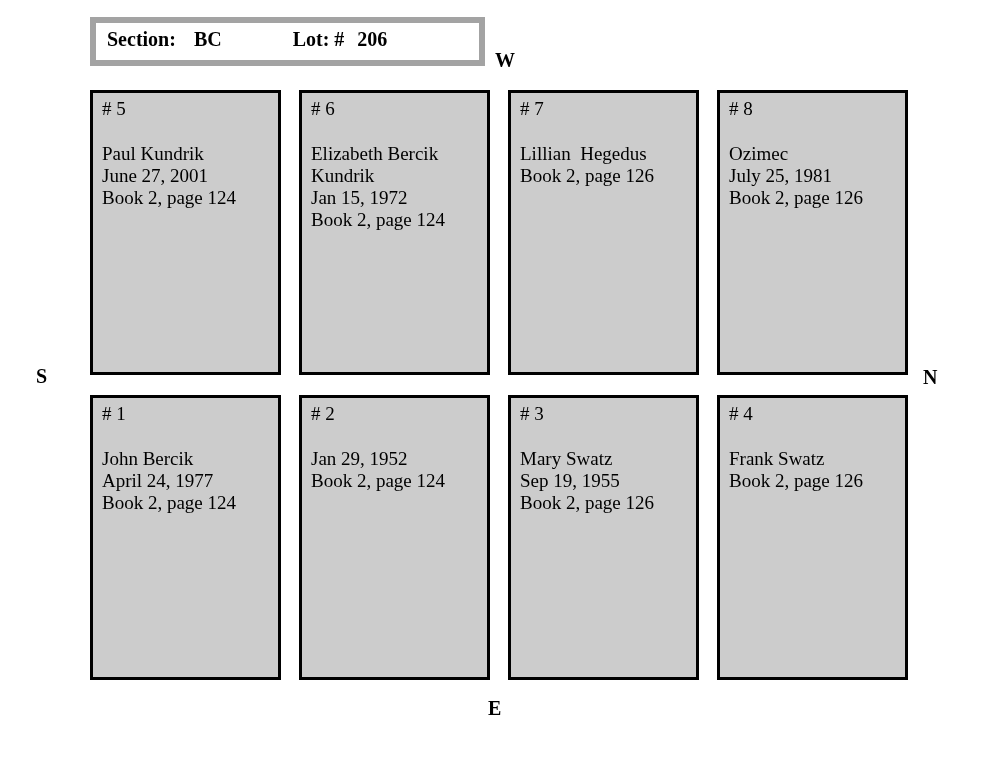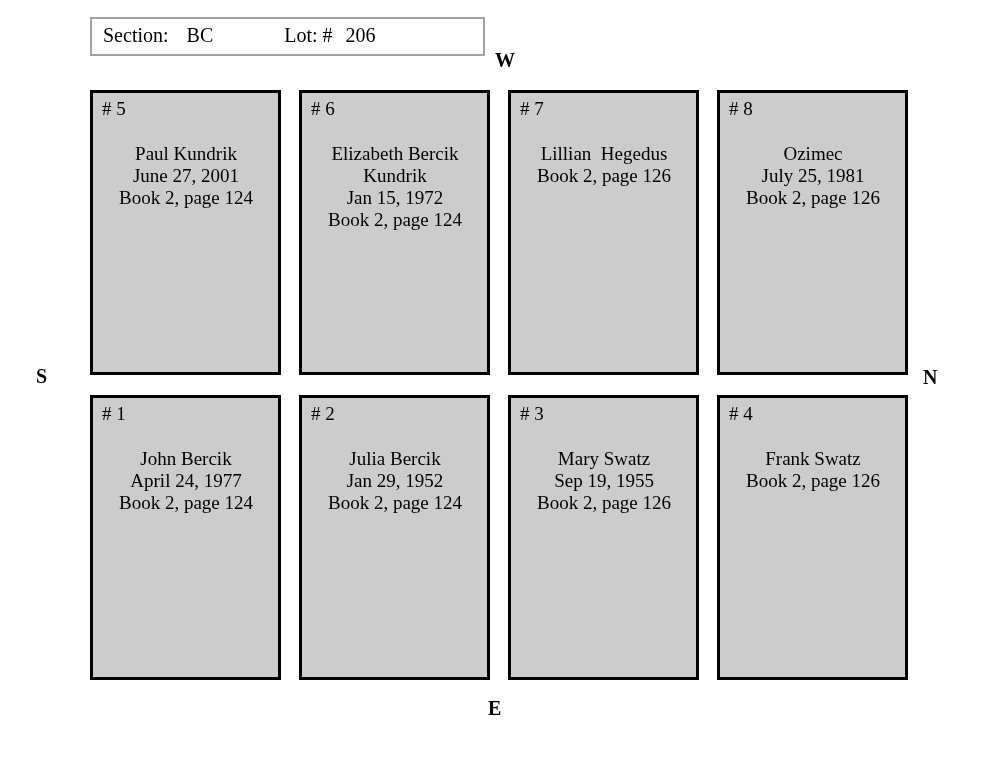--- a/index.html
+++ b/index.html
@@ -9,26 +9,27 @@
     font-family: "Liberation Serif", "DejaVu Serif", serif;
     color: #000000;
     position: relative;
     overflow: hidden;
   }
   .canvas { position: absolute; inset: 0; width: 1000px; height: 773px; }
 
   .header-box {
     position: absolute;
     left: 90px; top: 17px;
-    width: 395px; height: 39px;
-    border: 2px solid #a3a3a3;
+    width: 395px; height: 49px;
+    border: 6px solid #a3a3a3;
     background: #ffffff;
     padding: 5px 0 0 11px;
     font-size: 20px;
     white-space: nowrap;
+    font-weight: bold;
   }
   .header-box .sec-val { margin-left: 18px; }
   .header-box .lot-lbl { margin-left: 71px; }
   .header-box .lot-val { margin-left: 13px; }
 
   .compass {
     position: absolute;
     font-weight: bold;
     font-size: 20px;
     line-height: 20px;
@@ -53,21 +54,20 @@
     padding: 5px 8px 0 9px;
     font-size: 19px;
     line-height: 22px;
   }
   .plot-number {
     margin-bottom: 23px;
     white-space: pre-wrap;
   }
   .plot-line {
     white-space: pre-wrap;
-    text-align: center;
   }
 </style>
 </head>
 <body>
 
 <div class="canvas">
 
   <div class="header-box">
     <span class="sec-lbl">Section:</span><span class="sec-val">BC</span><span class="lot-lbl">Lot: #</span><span class="lot-val">206</span>
   </div>
@@ -114,21 +114,20 @@
       <div class="plot-number"># 1</div>
       <div class="plot-lines">
           <div class="plot-line">John Bercik</div>
           <div class="plot-line">April 24, 1977</div>
           <div class="plot-line">Book 2, page 124</div>
         </div>
     </div>
     <div class="plot-cell" style="background: rgb(204, 204, 204); border-color: rgb(0, 0, 0);">
       <div class="plot-number"># 2</div>
       <div class="plot-lines">
-          <div class="plot-line">Julia Bercik</div>
           <div class="plot-line">Jan 29, 1952</div>
           <div class="plot-line">Book 2, page 124</div>
         </div>
     </div>
     <div class="plot-cell" style="background: rgb(204, 204, 204); border-color: rgb(0, 0, 0);">
       <div class="plot-number"># 3</div>
       <div class="plot-lines">
           <div class="plot-line">Mary Swatz</div>
           <div class="plot-line">Sep 19, 1955</div>
           <div class="plot-line">Book 2, page 126</div>

